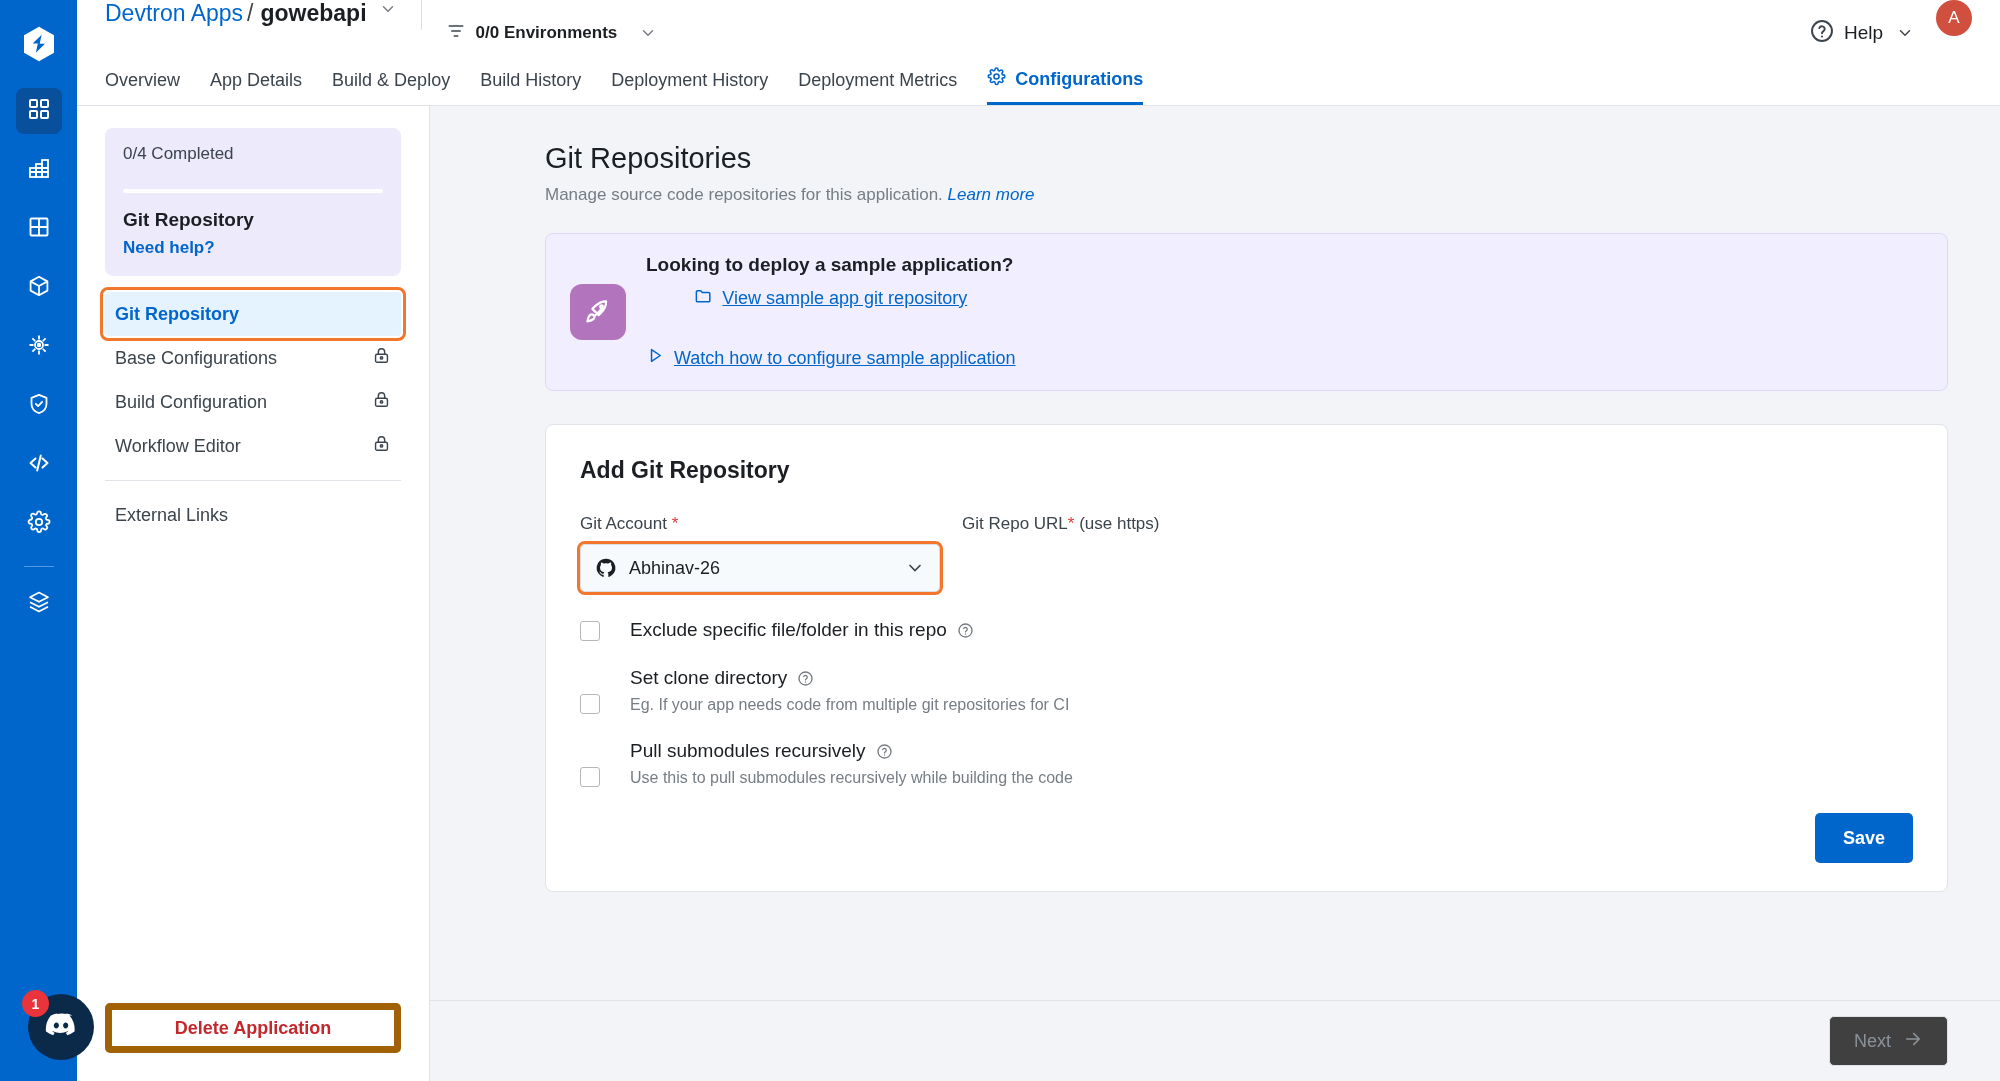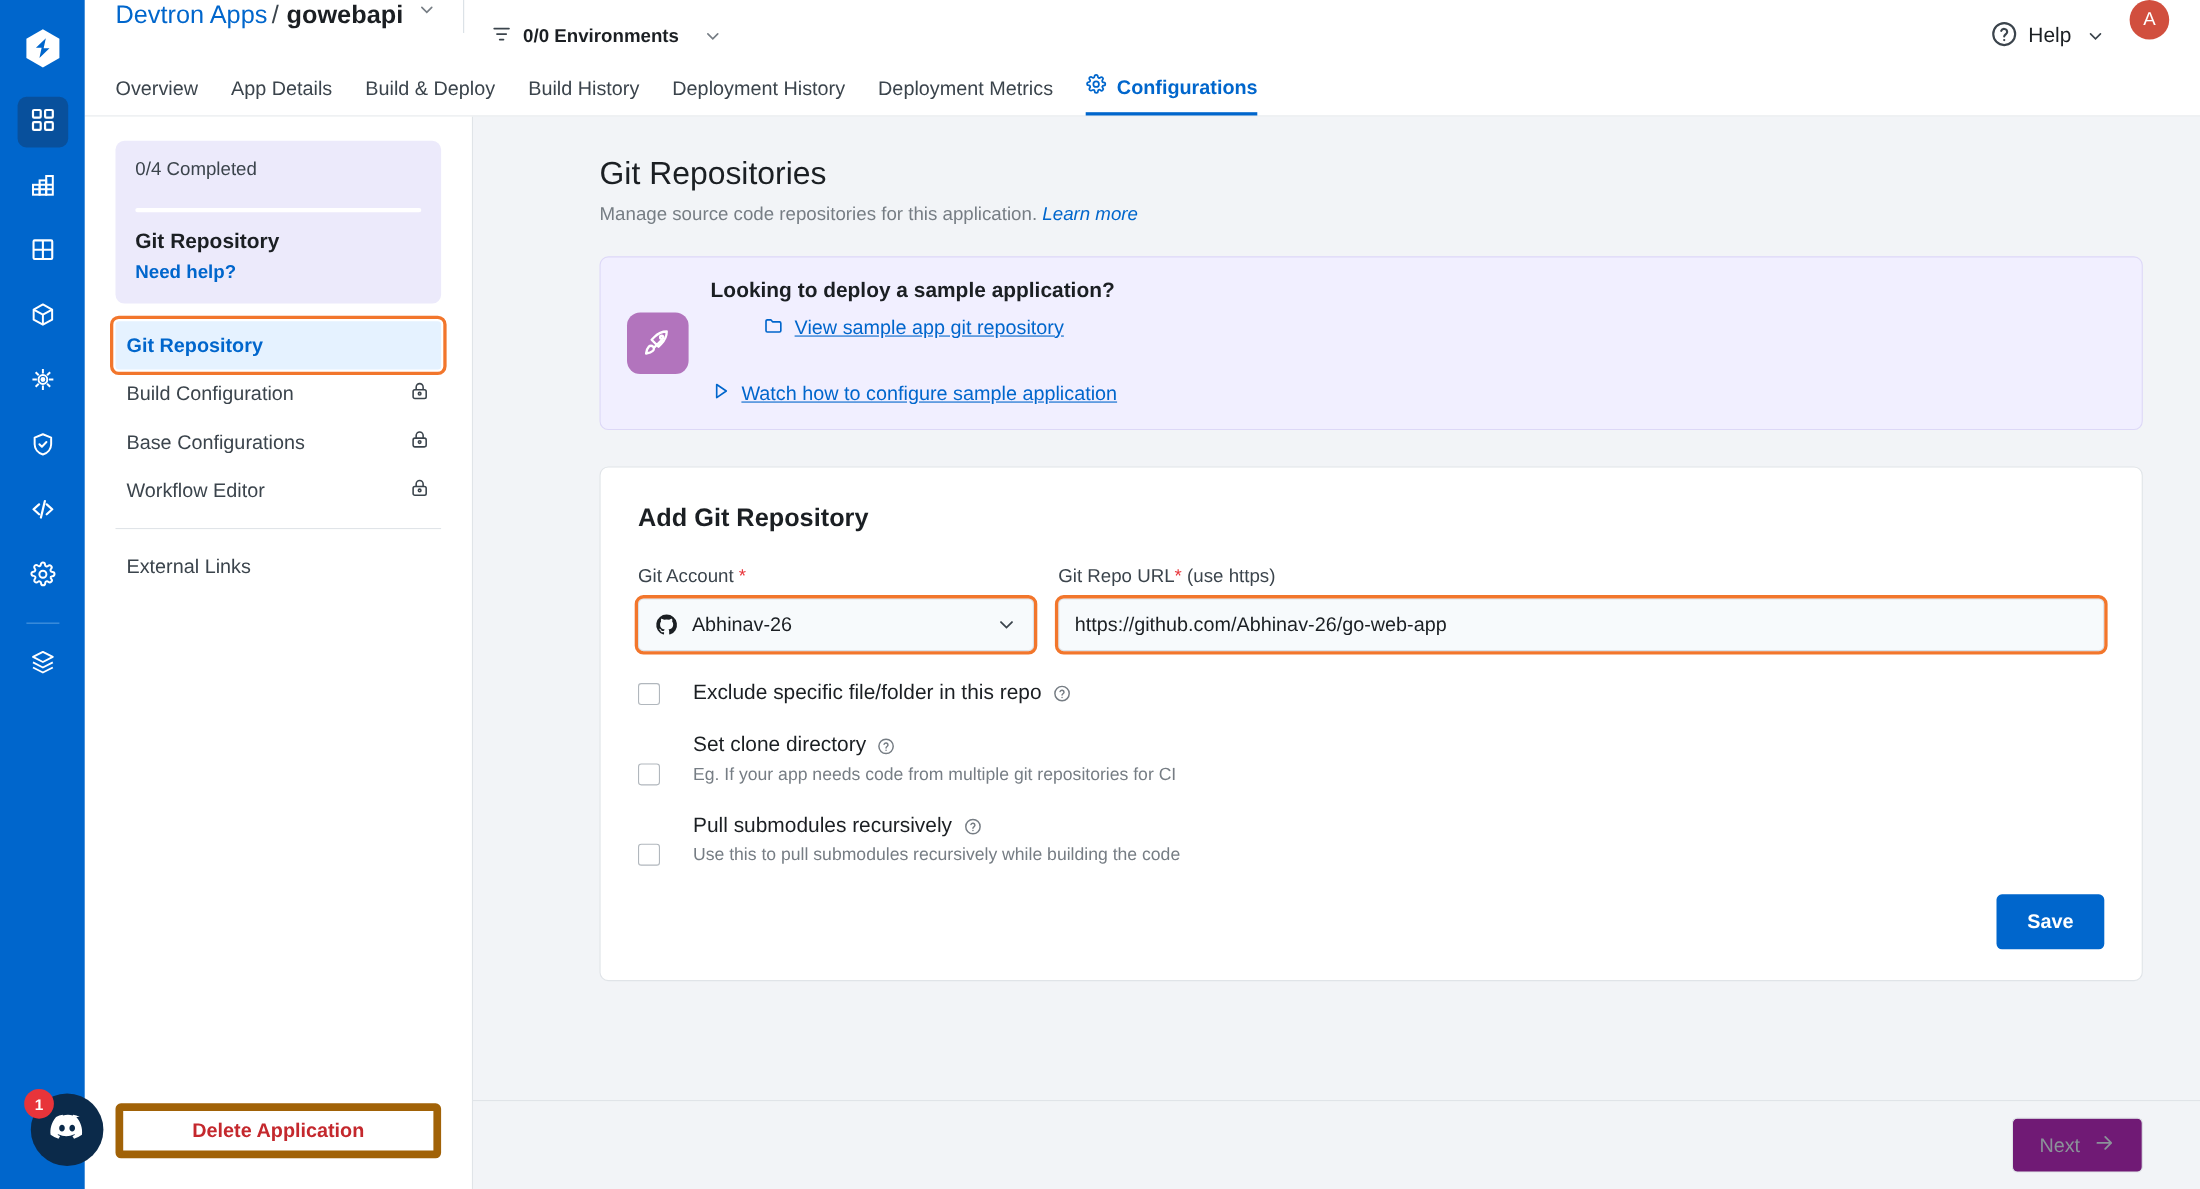--- a/index.html
+++ b/index.html
@@ -157,21 +157,21 @@
   .save-btn {
     background: #0066cc; color: #fff; font-size: 18px; font-weight: bold;
     border: none; border-radius: 5px; padding: 0 28px; height: 50px;
   }
 
   .footer {
     height: 81px; background: #f2f4f7; border-top: 1px solid #e0e4e8;
     display: flex; align-items: center; justify-content: flex-end; padding: 0 52px;
   }
   .next-btn {
-    background: #701a75; color: #8b9299; border: 1px solid #dfe3e7; border-radius: 5px;
+    background: #404040; color: #8b9299; border: 1px solid #dfe3e7; border-radius: 5px;
     height: 50px; padding: 0 24px; font-size: 18px;
     display: flex; align-items: center; gap: 12px;
   }
 </style>
 </head>
 <body>
 
 <div class="app">
 
   <div class="rail">
@@ -353,31 +353,31 @@
             </div>
           <div class="progress-title">Git Repository</div>
           <div class="progress-help">Need help?</div>
         </div>
 
         <div class="nav-list">
           <div class="nav-item active">
             <span>Git Repository</span>
           </div>
           <div class="nav-item">
-            <span>Build Configuration</span>
+            <span>Base Configurations</span>
             <span>
               <svg width="19" height="19" viewBox="0 0 24 24" fill="none" stroke="#3b444c" stroke-width="1.8">
                 <rect x="4.5" y="10.5" width="15" height="10" rx="2"></rect>
                   <path d="M8 10.5V7.5a4 4 0 018 0v3"></path>
                   <circle cx="12" cy="15" r="1.5"></circle>
               </svg>
             </span>
           </div>
           <div class="nav-item">
-            <span>Base Configurations</span>
+            <span>Build Configuration</span>
             <span>
               <svg width="19" height="19" viewBox="0 0 24 24" fill="none" stroke="#3b444c" stroke-width="1.8">
                 <rect x="4.5" y="10.5" width="15" height="10" rx="2"></rect>
                   <path d="M8 10.5V7.5a4 4 0 018 0v3"></path>
                   <circle cx="12" cy="15" r="1.5"></circle>
               </svg>
             </span>
           </div>
           <div class="nav-item">
             <span>Workflow Editor</span>
@@ -461,23 +461,20 @@
                         <path d="M6 9l6 6 6-6"></path>
                       </svg>
                   </span>
                 </div>
               </div>
 
               <div class="field-url">
                 <div class="field-label">
                   <span>Git Repo URL</span><span class="req">*</span><span> (use https)</span>
                 </div>
-                <div class="text-box">
-                  <span>https://github.com/Abhinav-26/go-web-app</span>
-                </div>
               </div>
             </div>
 
             <div class="check-row">
               <span class="cbox"></span>
               <div>
                 <div class="check-main">
                   <span>Exclude specific file/folder in this repo</span>
                   <span class="qmark">
                     <svg width="17" height="17" viewBox="0 0 24 24" fill="none" stroke="#767d84" stroke-width="1.9">

